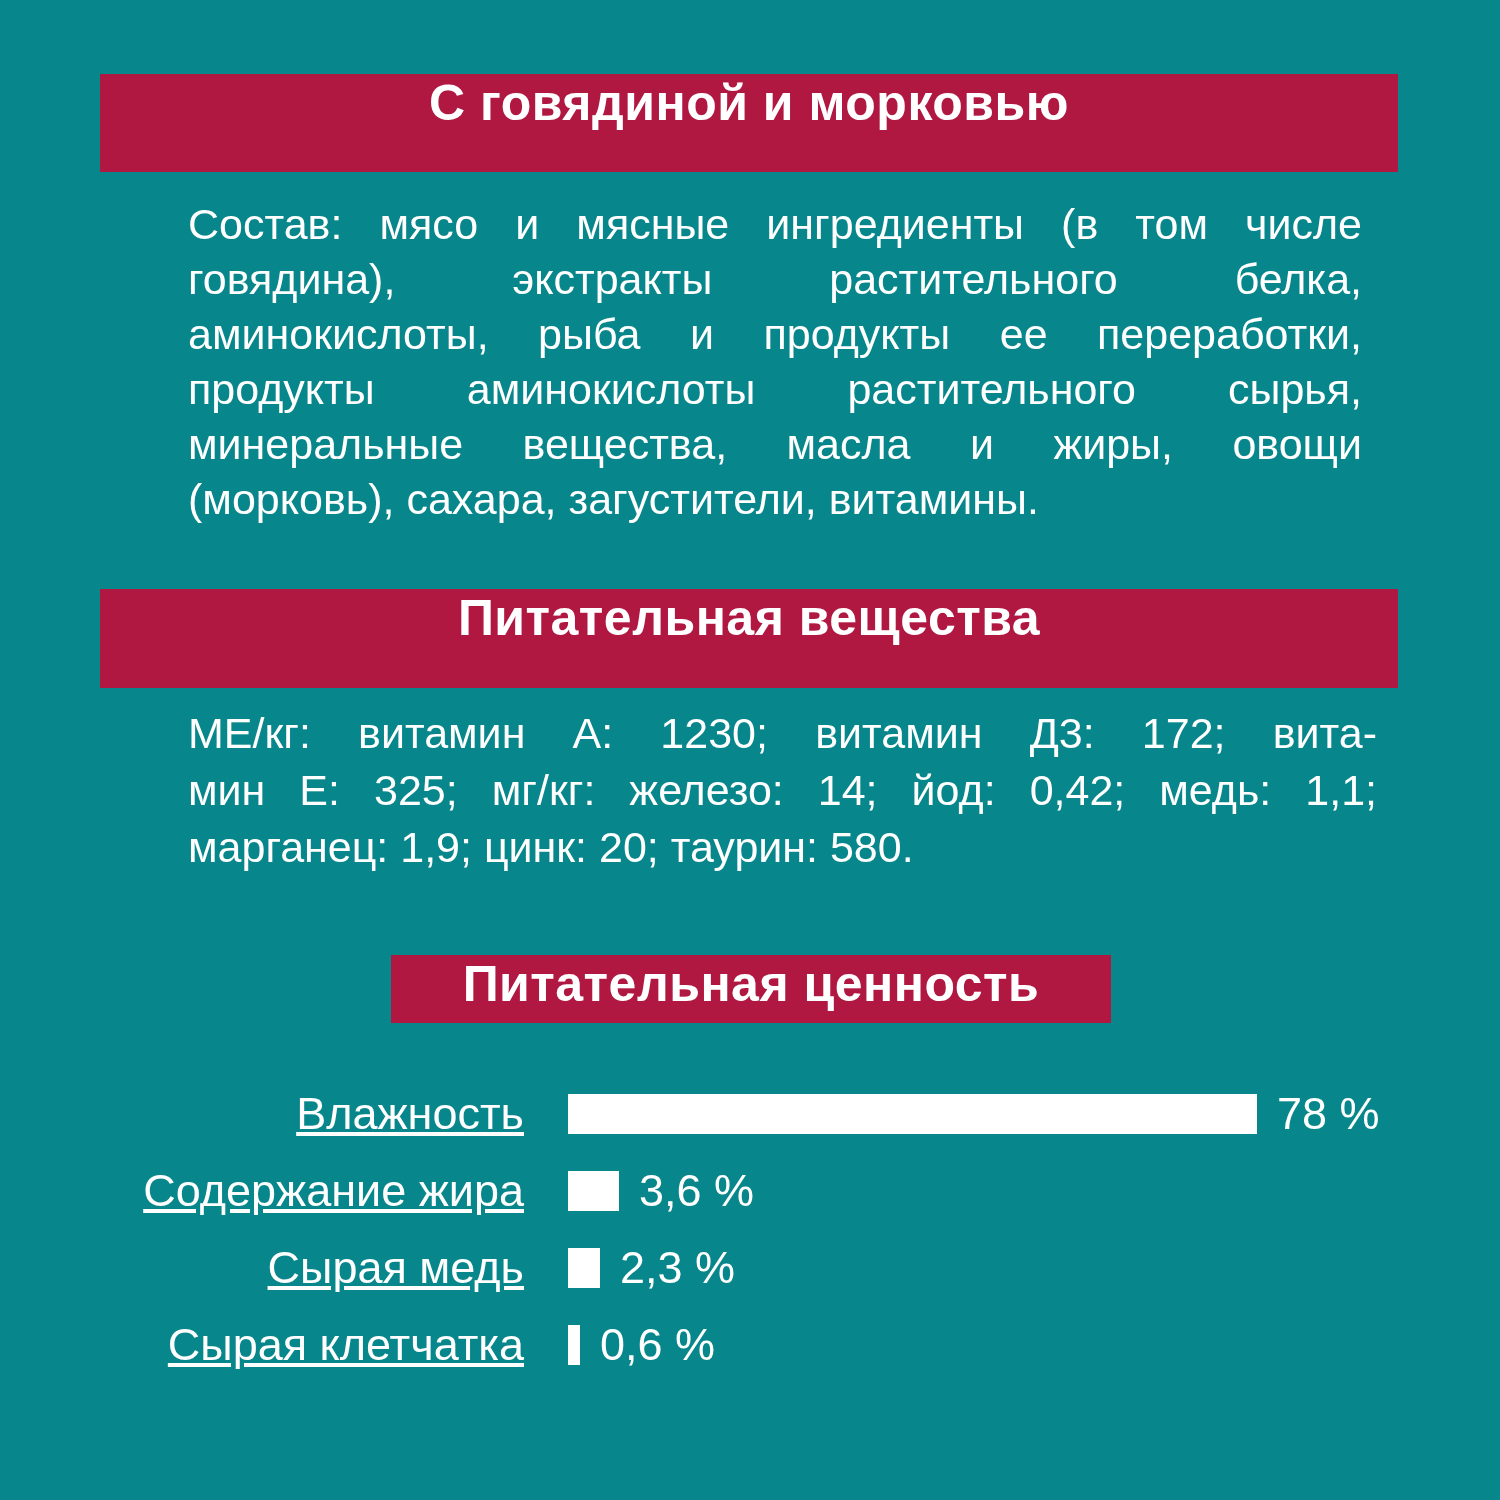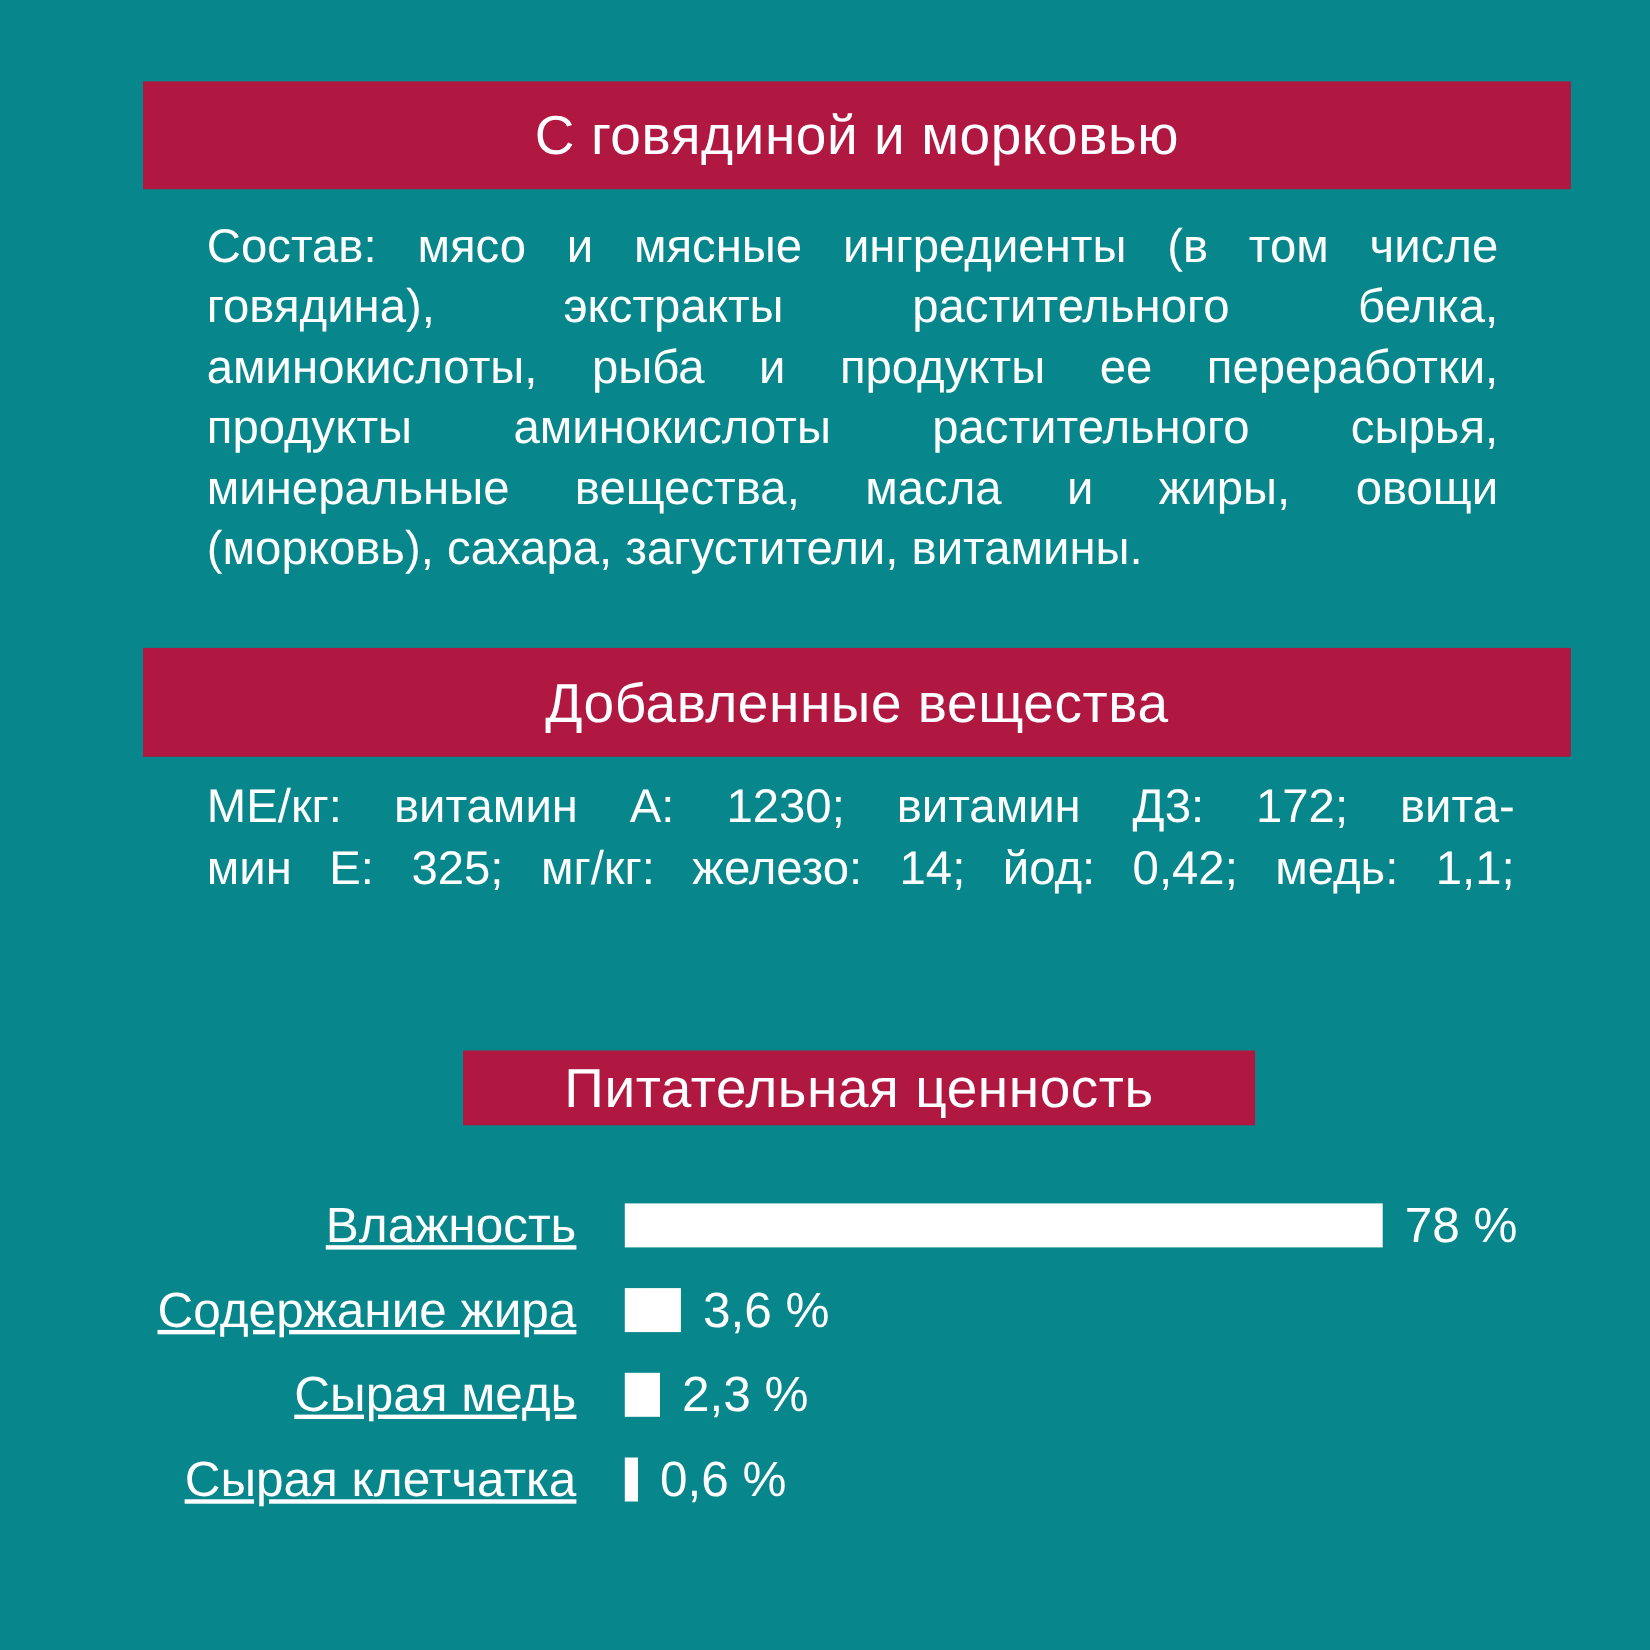--- a/index.html
+++ b/index.html
@@ -12,22 +12,22 @@
   body{
     width:1500px;height:1500px;
     background:var(--background-color);
     color:var(--text-color);
     font-family:"Liberation Sans",sans-serif;
     position:relative;overflow:hidden;
   }
   .banner{
     position:absolute;
     background:var(--banner-color);
-    display:flex;align-items:center;justify-content:center;
-    font-weight:400;font-size:50px;letter-spacing:.5px;margin-left:30px;
+    display:flex;justify-content:center;
+    font-weight:700;font-size:50px;letter-spacing:.5px;
   }
   #banner-flavor{left:100px;top:74px;width:1298px;height:98px;}
   #banner-additives{left:100px;top:589px;width:1298px;height:99px;}
   #banner-nutrition{left:391px;top:955px;width:720px;height:68px;}
   .textblock{position:absolute;font-size:43px;}
   #composition{left:140px;top:197px;width:1222px;}
   #composition .jline{line-height:55px;}
   #additives{left:140px;top:705px;width:1237px;}
   #additives .jline{line-height:57px;}
   .jline{
@@ -60,26 +60,27 @@
   <section class="textblock" id="composition">
       <div class="jline">Состав: мясо и мясные ингредиенты (в том числе</div>
       <div class="jline">говядина), экстракты растительного белка,</div>
       <div class="jline">аминокислоты, рыба и продукты ее переработки,</div>
       <div class="jline">продукты аминокислоты растительного сырья,</div>
       <div class="jline">минеральные вещества, масла и жиры, овощи</div>
       <div class="jline last">(морковь), сахара, загустители, витамины.</div>
     </section>
 
   <header class="banner" id="banner-additives">
-    <span>Добавленные вещества</span>
+    <span>Питательная вещества</span>
   </header>
 
   <section class="textblock" id="additives">
       <div class="jline">МЕ/кг: витамин А: 1230; витамин Д3: 172; вита-</div>
       <div class="jline">мин Е: 325; мг/кг: железо: 14; йод: 0,42; медь: 1,1;</div>
+      <div class="jline last">марганец: 1,9; цинк: 20; таурин: 580.</div>
     </section>
 
   <header class="banner" id="banner-nutrition">
     <span>Питательная ценность</span>
   </header>
 
   <section class="chart" id="chart">
       <div class="chart-row">
         <div class="row-label">Влажность</div>
         <div class="row-bar" style="width: 689px;"></div>

